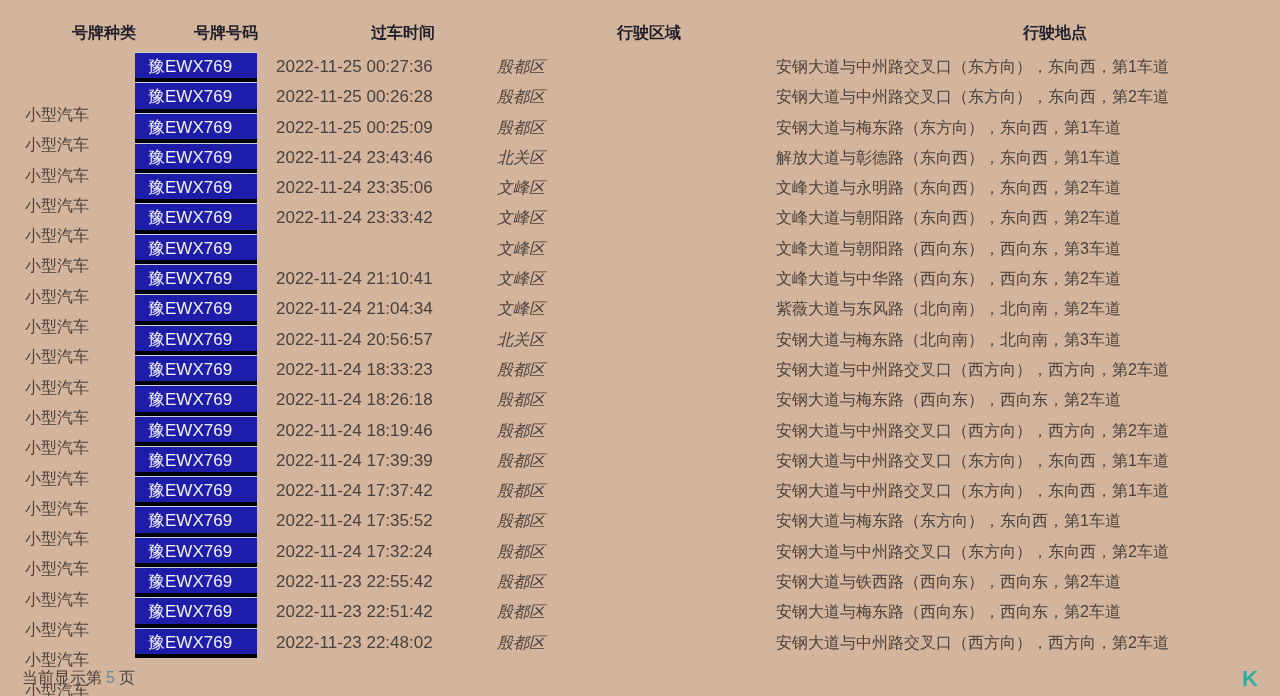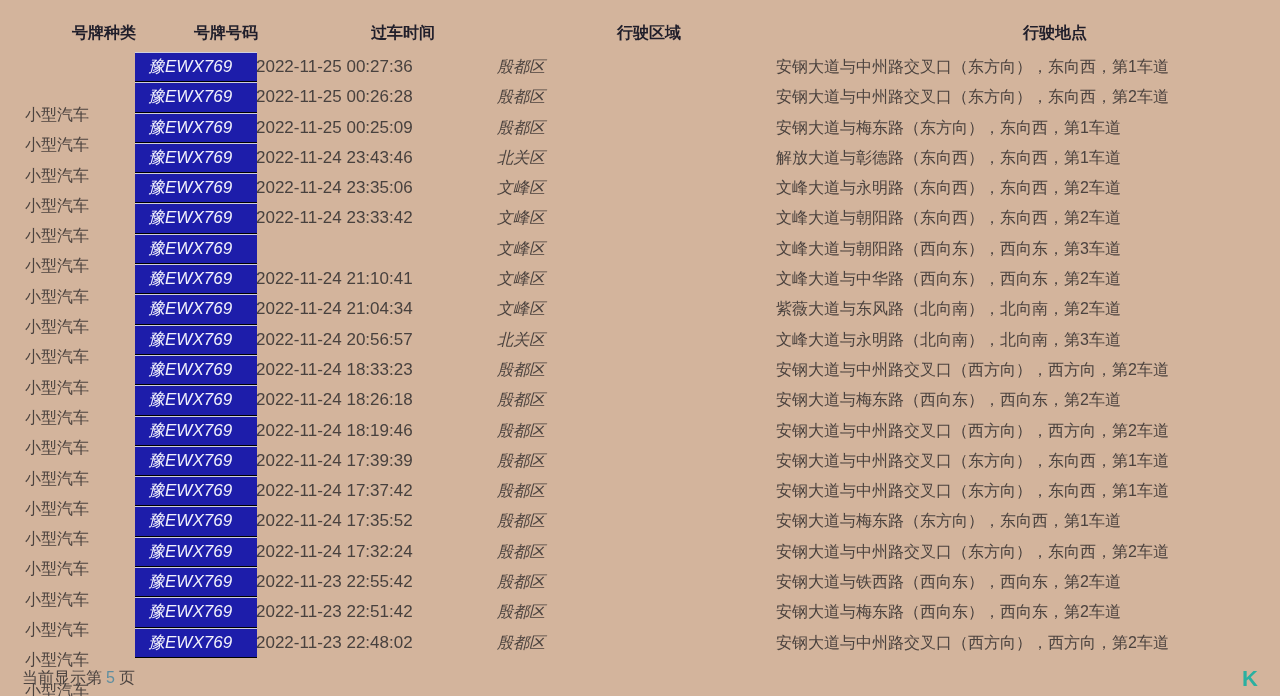--- a/index.html
+++ b/index.html
@@ -35,28 +35,27 @@
     position:absolute; top:0; height:100%;
     line-height:30.3px; font-size:16px; color:#4b423e;
     white-space:nowrap;
   }
   .c1 { left:0; width:114px; text-align:center;margin-top:48px; }
   .c2 {
     left:135px; width:122px;
     background:#1d1daa;
     color:#f2f2fc;
     border-top:1px solid #cfcfdd;
-    border-bottom:1px solid #000000;
+    border-bottom:4px solid #000000;
     box-sizing:border-box;
     padding-left:13px;
     font-size:17px;
     line-height:28px;
-    font-style:italic;
-  }
-  .c3 { left:256px; font-size:17px; color:#48413e; }
+  }
+  .c3 { left:276px; font-size:17px; color:#48413e; }
   .c4 { left:446px; width:150px; text-align:center;font-style:italic; }
   .c5 { left:776px; }
 
   
   .pagination {
     position:absolute; left:22px; top:666px;
     font-size:16px; color:#4c4440; line-height:24px;
   }
   .page-num { color:#5e8ea0; padding:0 4px; }
   .watermark {
@@ -148,21 +147,21 @@
       <span class="cell c3">2022-11-24 21:04:34</span>
       <span class="cell c4">文峰区</span>
       <span class="cell c5">紫薇大道与东风路（北向南），北向南，第2车道</span>
     </div>
 
     <div class="row">
       <span class="cell c1">小型汽车</span>
       <span class="cell c2">豫EWX769</span>
       <span class="cell c3">2022-11-24 20:56:57</span>
       <span class="cell c4">北关区</span>
-      <span class="cell c5">文峰大道与永明路（北向南），北向南，第3车道</span>
+      <span class="cell c5">安钢大道与梅东路（北向南），北向南，第3车道</span>
     </div>
 
     <div class="row">
       <span class="cell c1">小型汽车</span>
       <span class="cell c2">豫EWX769</span>
       <span class="cell c3">2022-11-24 18:33:23</span>
       <span class="cell c4">殷都区</span>
       <span class="cell c5">安钢大道与中州路交叉口（西方向），西方向，第2车道</span>
     </div>
 

